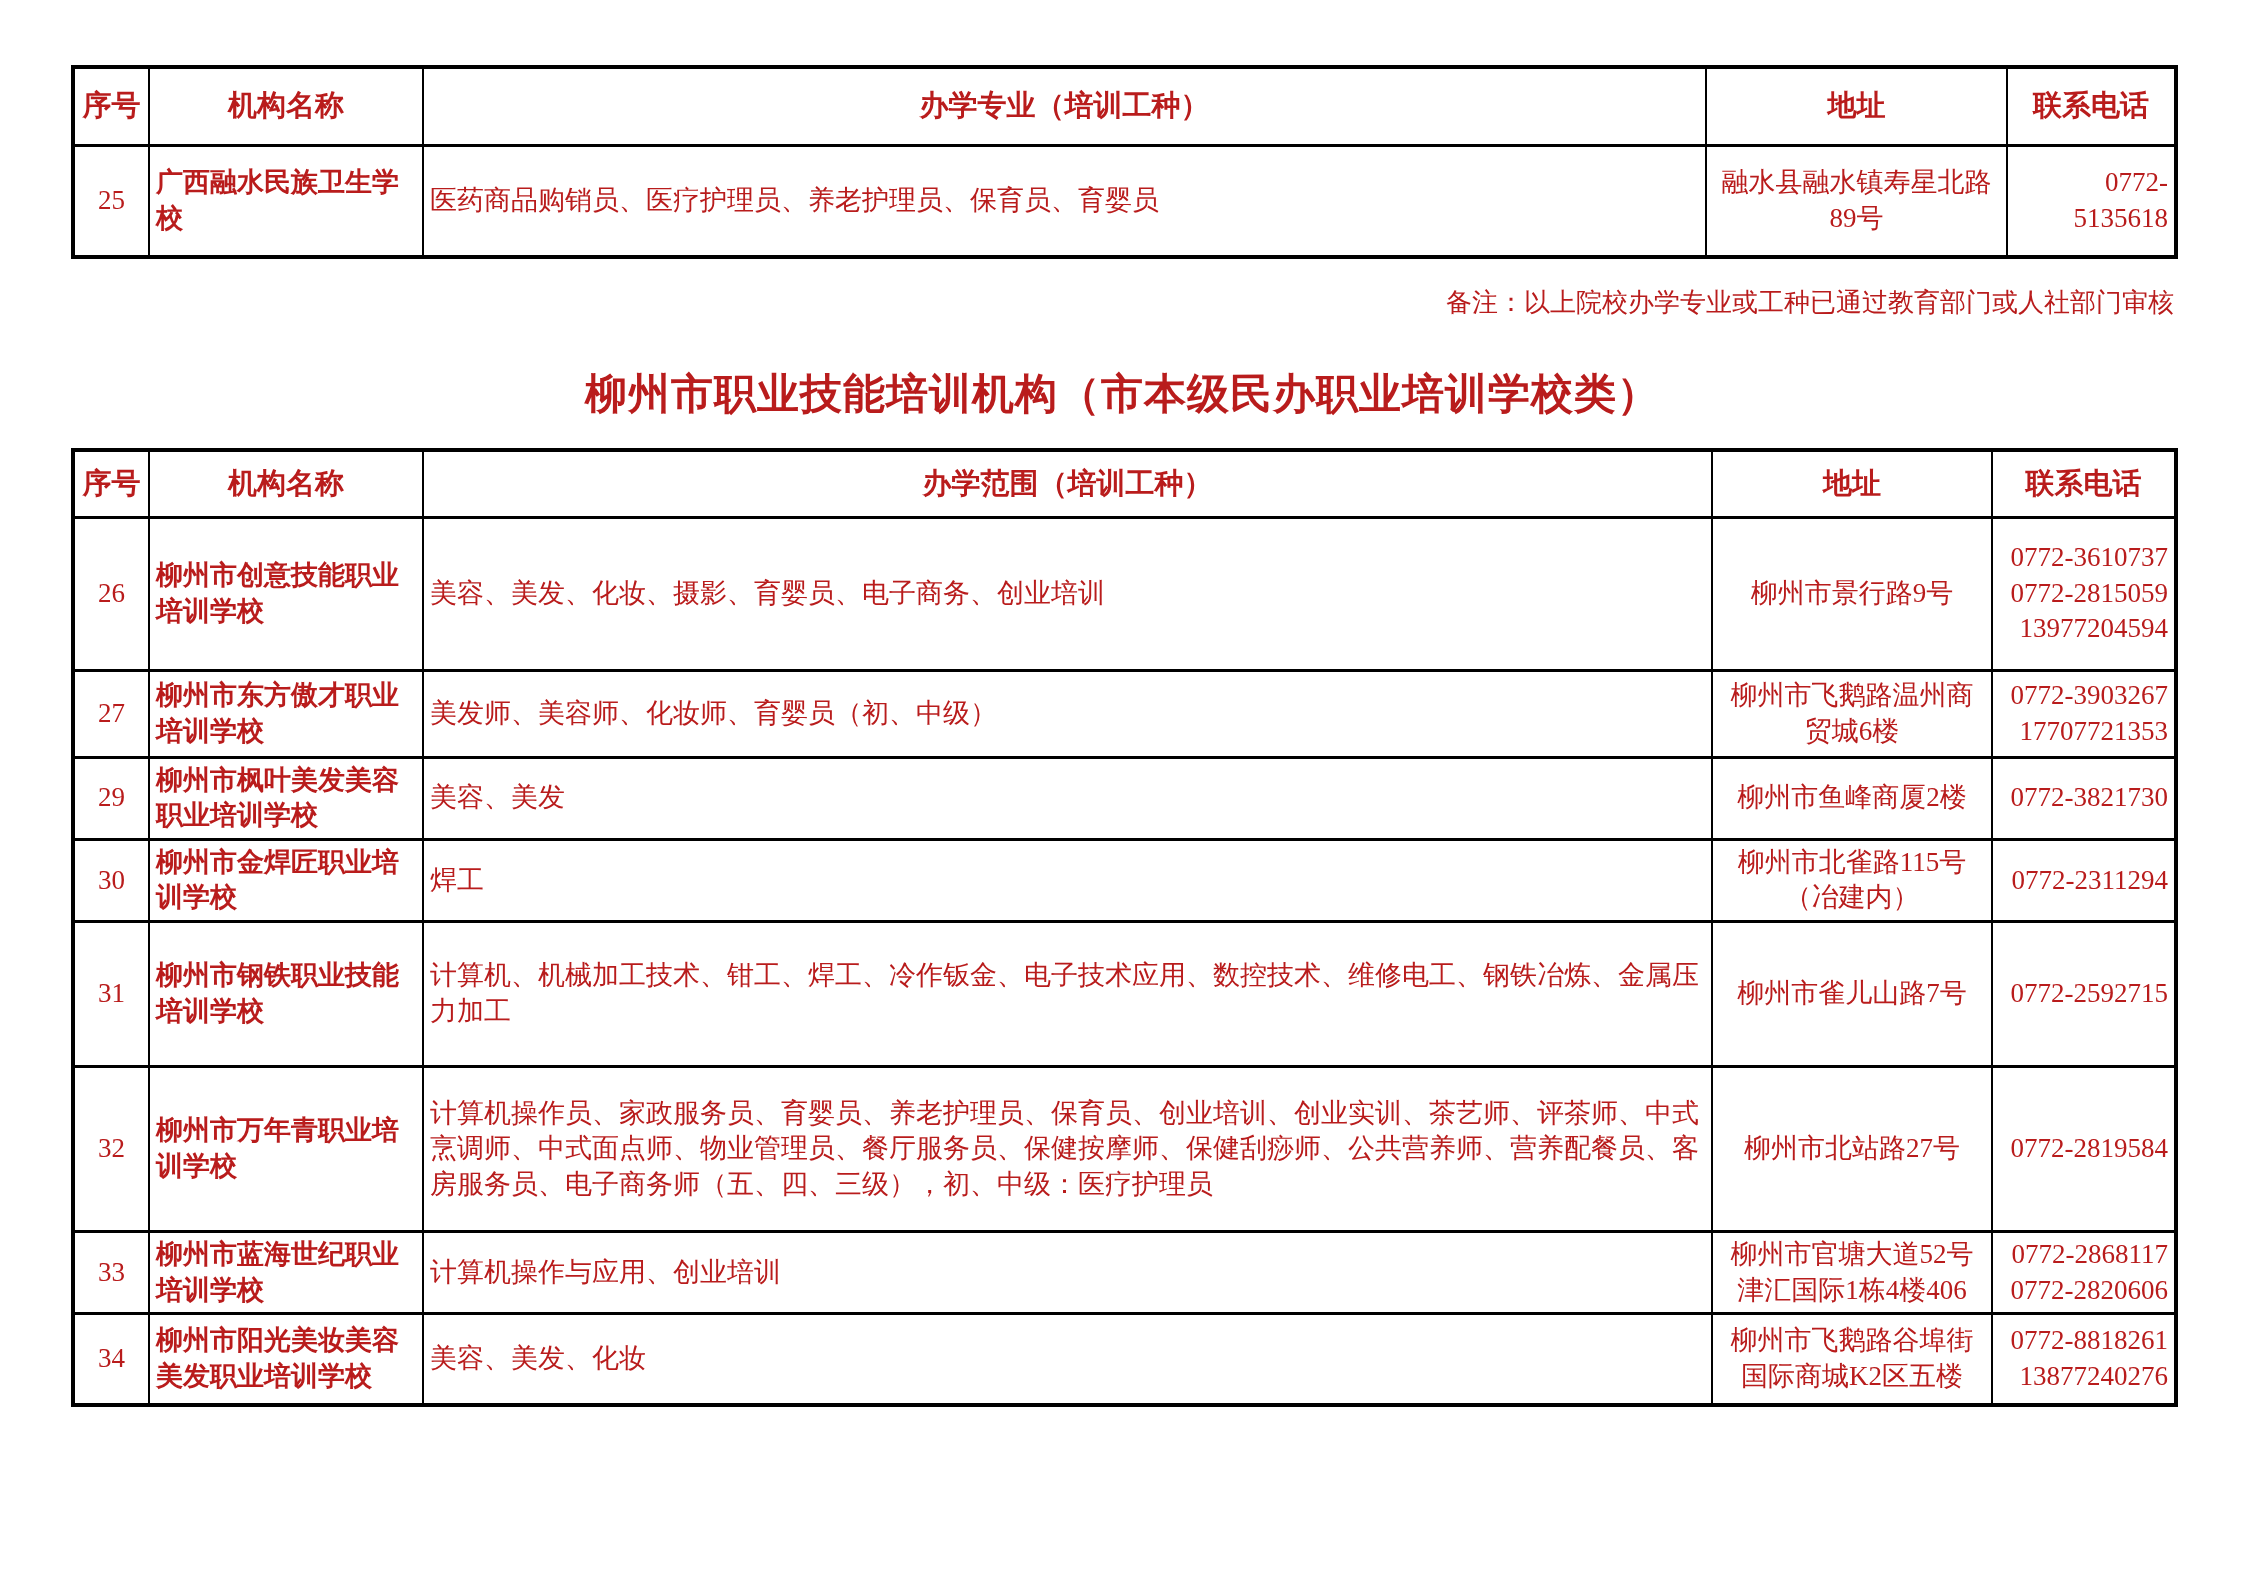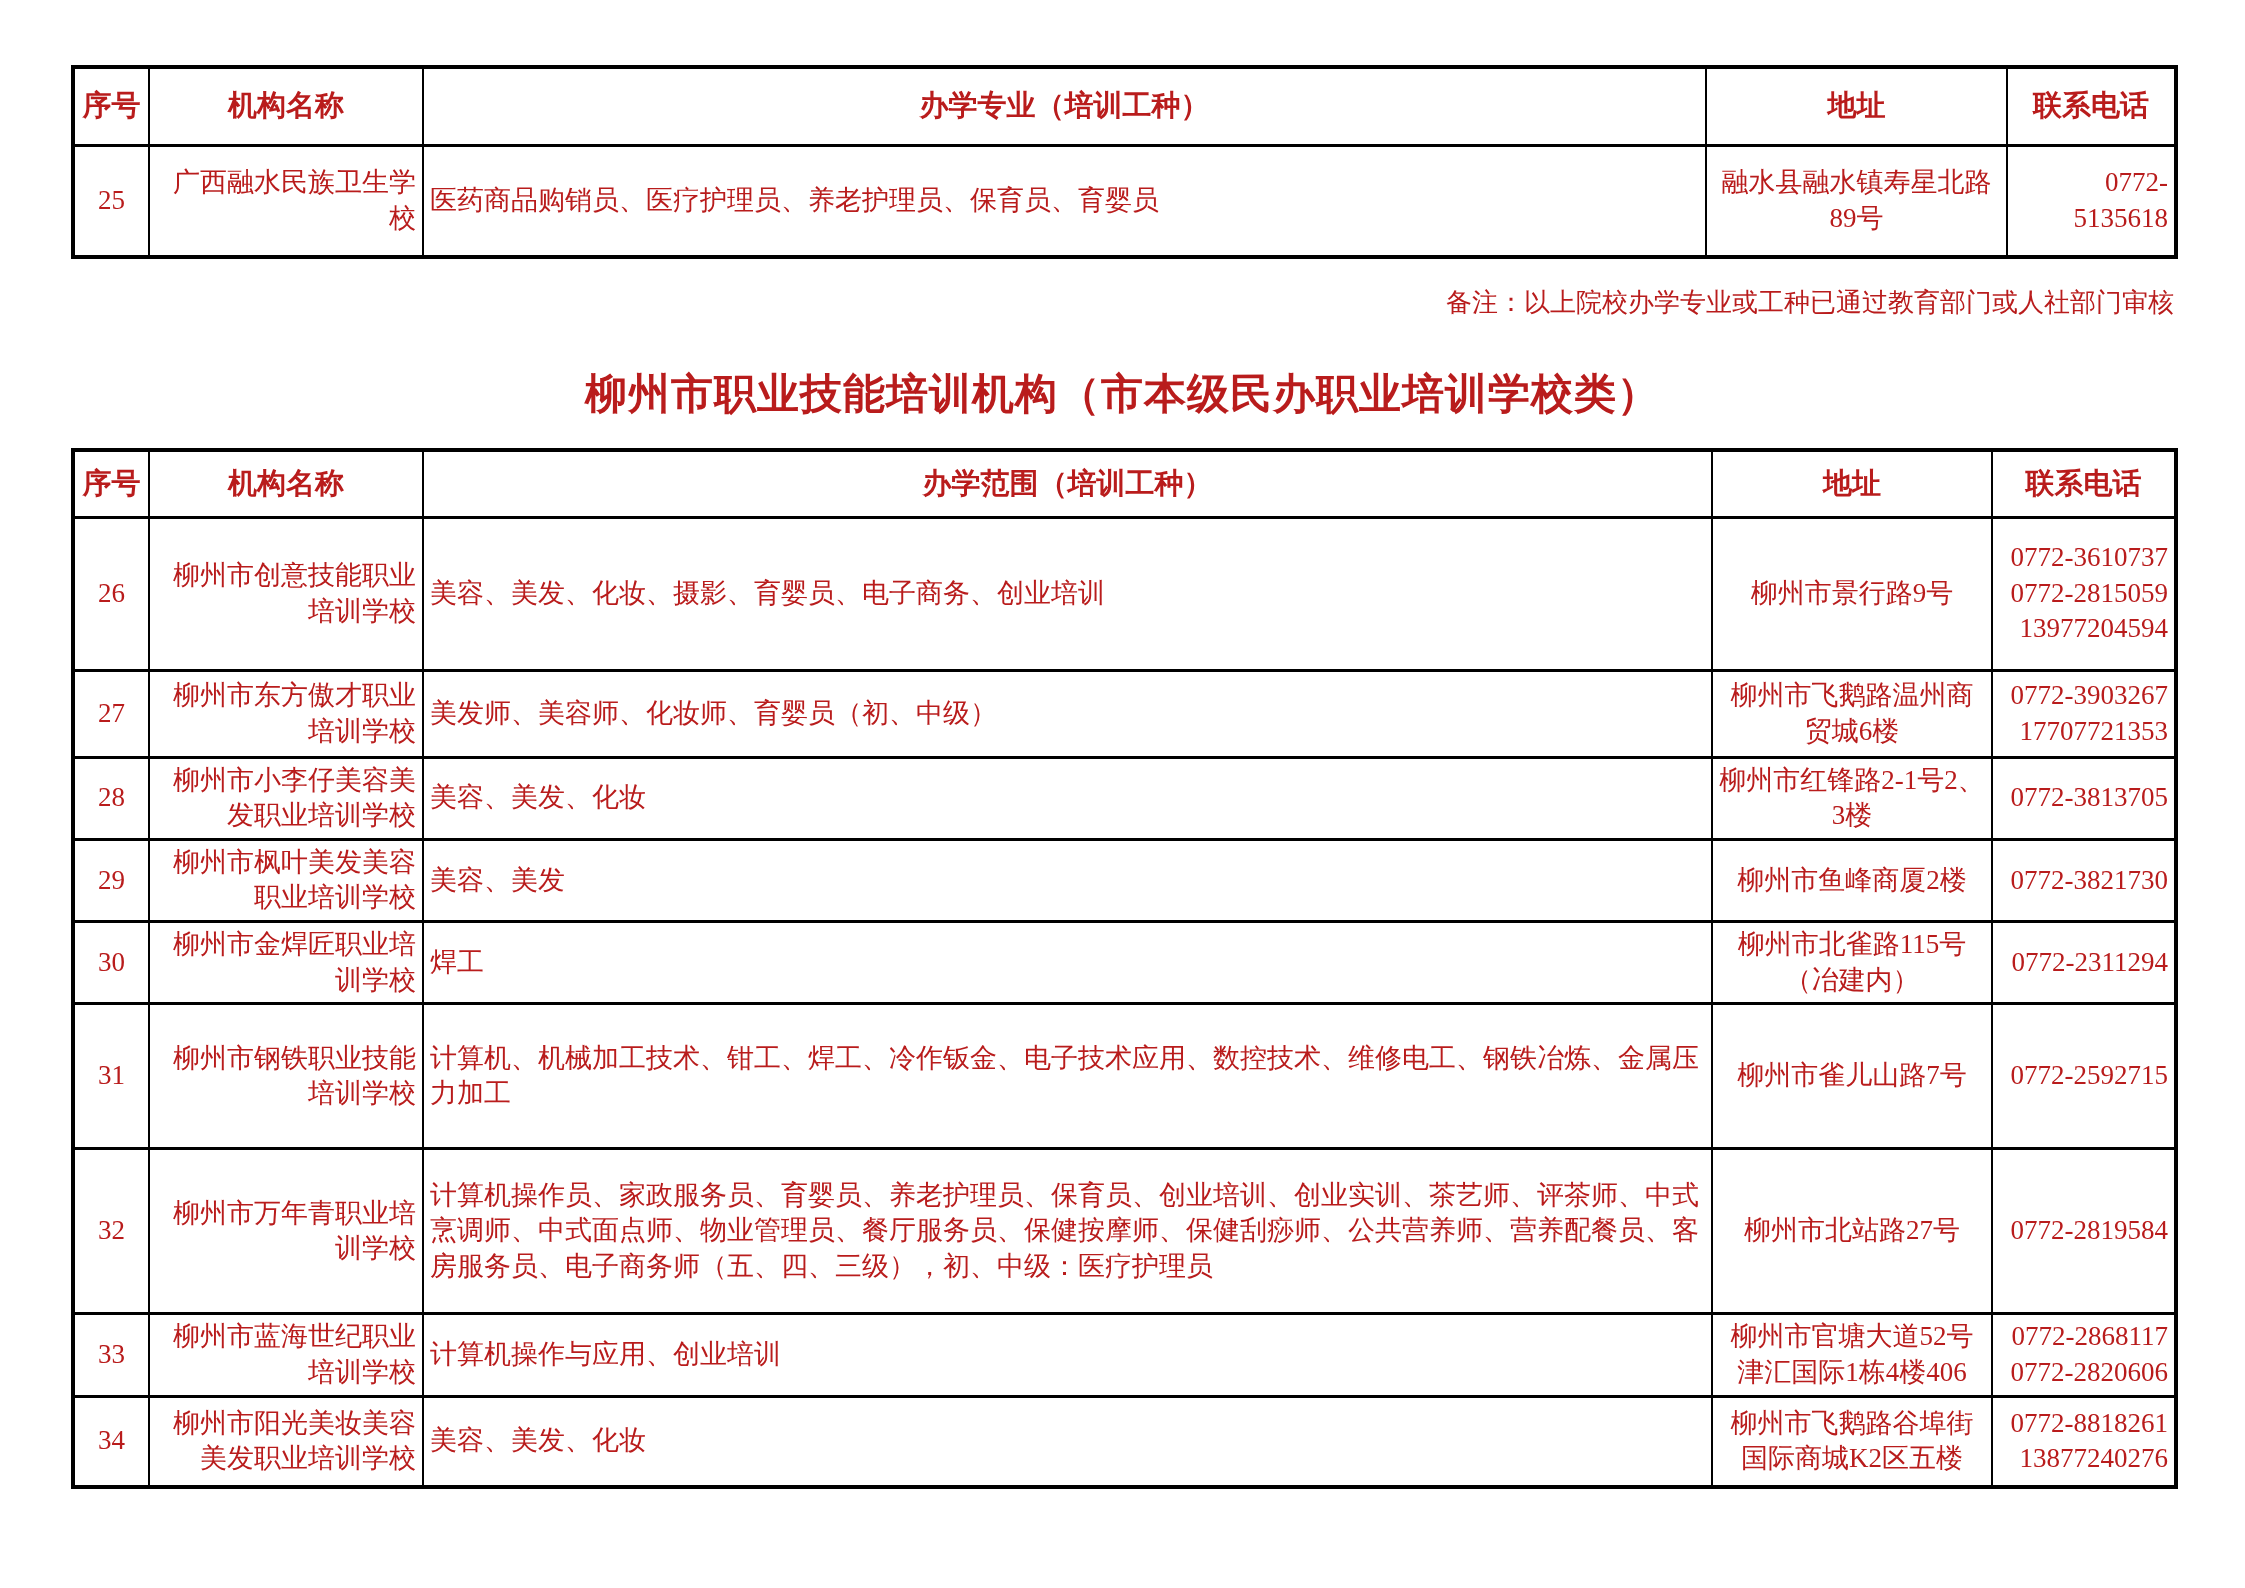--- a/index.html
+++ b/index.html
@@ -38,21 +38,21 @@
     font-size: 29px;
     text-align: center;
     padding: 4px 6px;
   }
   table.grid td {
     font-size: 27px;
     line-height: 1.32;
     padding: 4px 6px;
   }
   td.c-no    { text-align: center; font-size: 28px; margin-top: 20px; }
-  td.c-name  { text-align: right; padding: 4px 10px; }
+  td.c-name  { text-align: left; padding: 4px 10px; font-weight: bold; }
   td.c-scope { text-align: left;   padding: 4px 10px; }
   td.c-addr  { text-align: center; padding: 4px 6px; }
   td.c-phone { text-align: right; padding: 2px 2px; }
   .note {
     margin-top: 26px;
     font-size: 26px;
     text-align: right;
   }
   .section-title {
     margin-top: 46px;
@@ -142,29 +142,20 @@
         <td class="c-no">27</td>
         <td class="c-name">柳州市东方傲才职业培训学校</td>
         <td class="c-scope">美发师、美容师、化妆师、育婴员（初、中级）</td>
         <td class="c-addr">柳州市飞鹅路温州商贸城6楼</td>
         <td class="c-phone">
           <div>0772-3903267</div>
           <div>17707721353</div>
         </td>
       </tr>
 
-      <tr style="height:77px">
-        <td class="c-no">28</td>
-        <td class="c-name">柳州市小李仔美容美发职业培训学校</td>
-        <td class="c-scope">美容、美发、化妆</td>
-        <td class="c-addr">柳州市红锋路2-1号2、3楼</td>
-        <td class="c-phone">
-          <div>0772-3813705</div>
-        </td>
-      </tr>
 
       <tr style="height:73px">
         <td class="c-no">29</td>
         <td class="c-name">柳州市枫叶美发美容职业培训学校</td>
         <td class="c-scope">美容、美发</td>
         <td class="c-addr">柳州市鱼峰商厦2楼</td>
         <td class="c-phone">
           <div>0772-3821730</div>
         </td>
       </tr>

